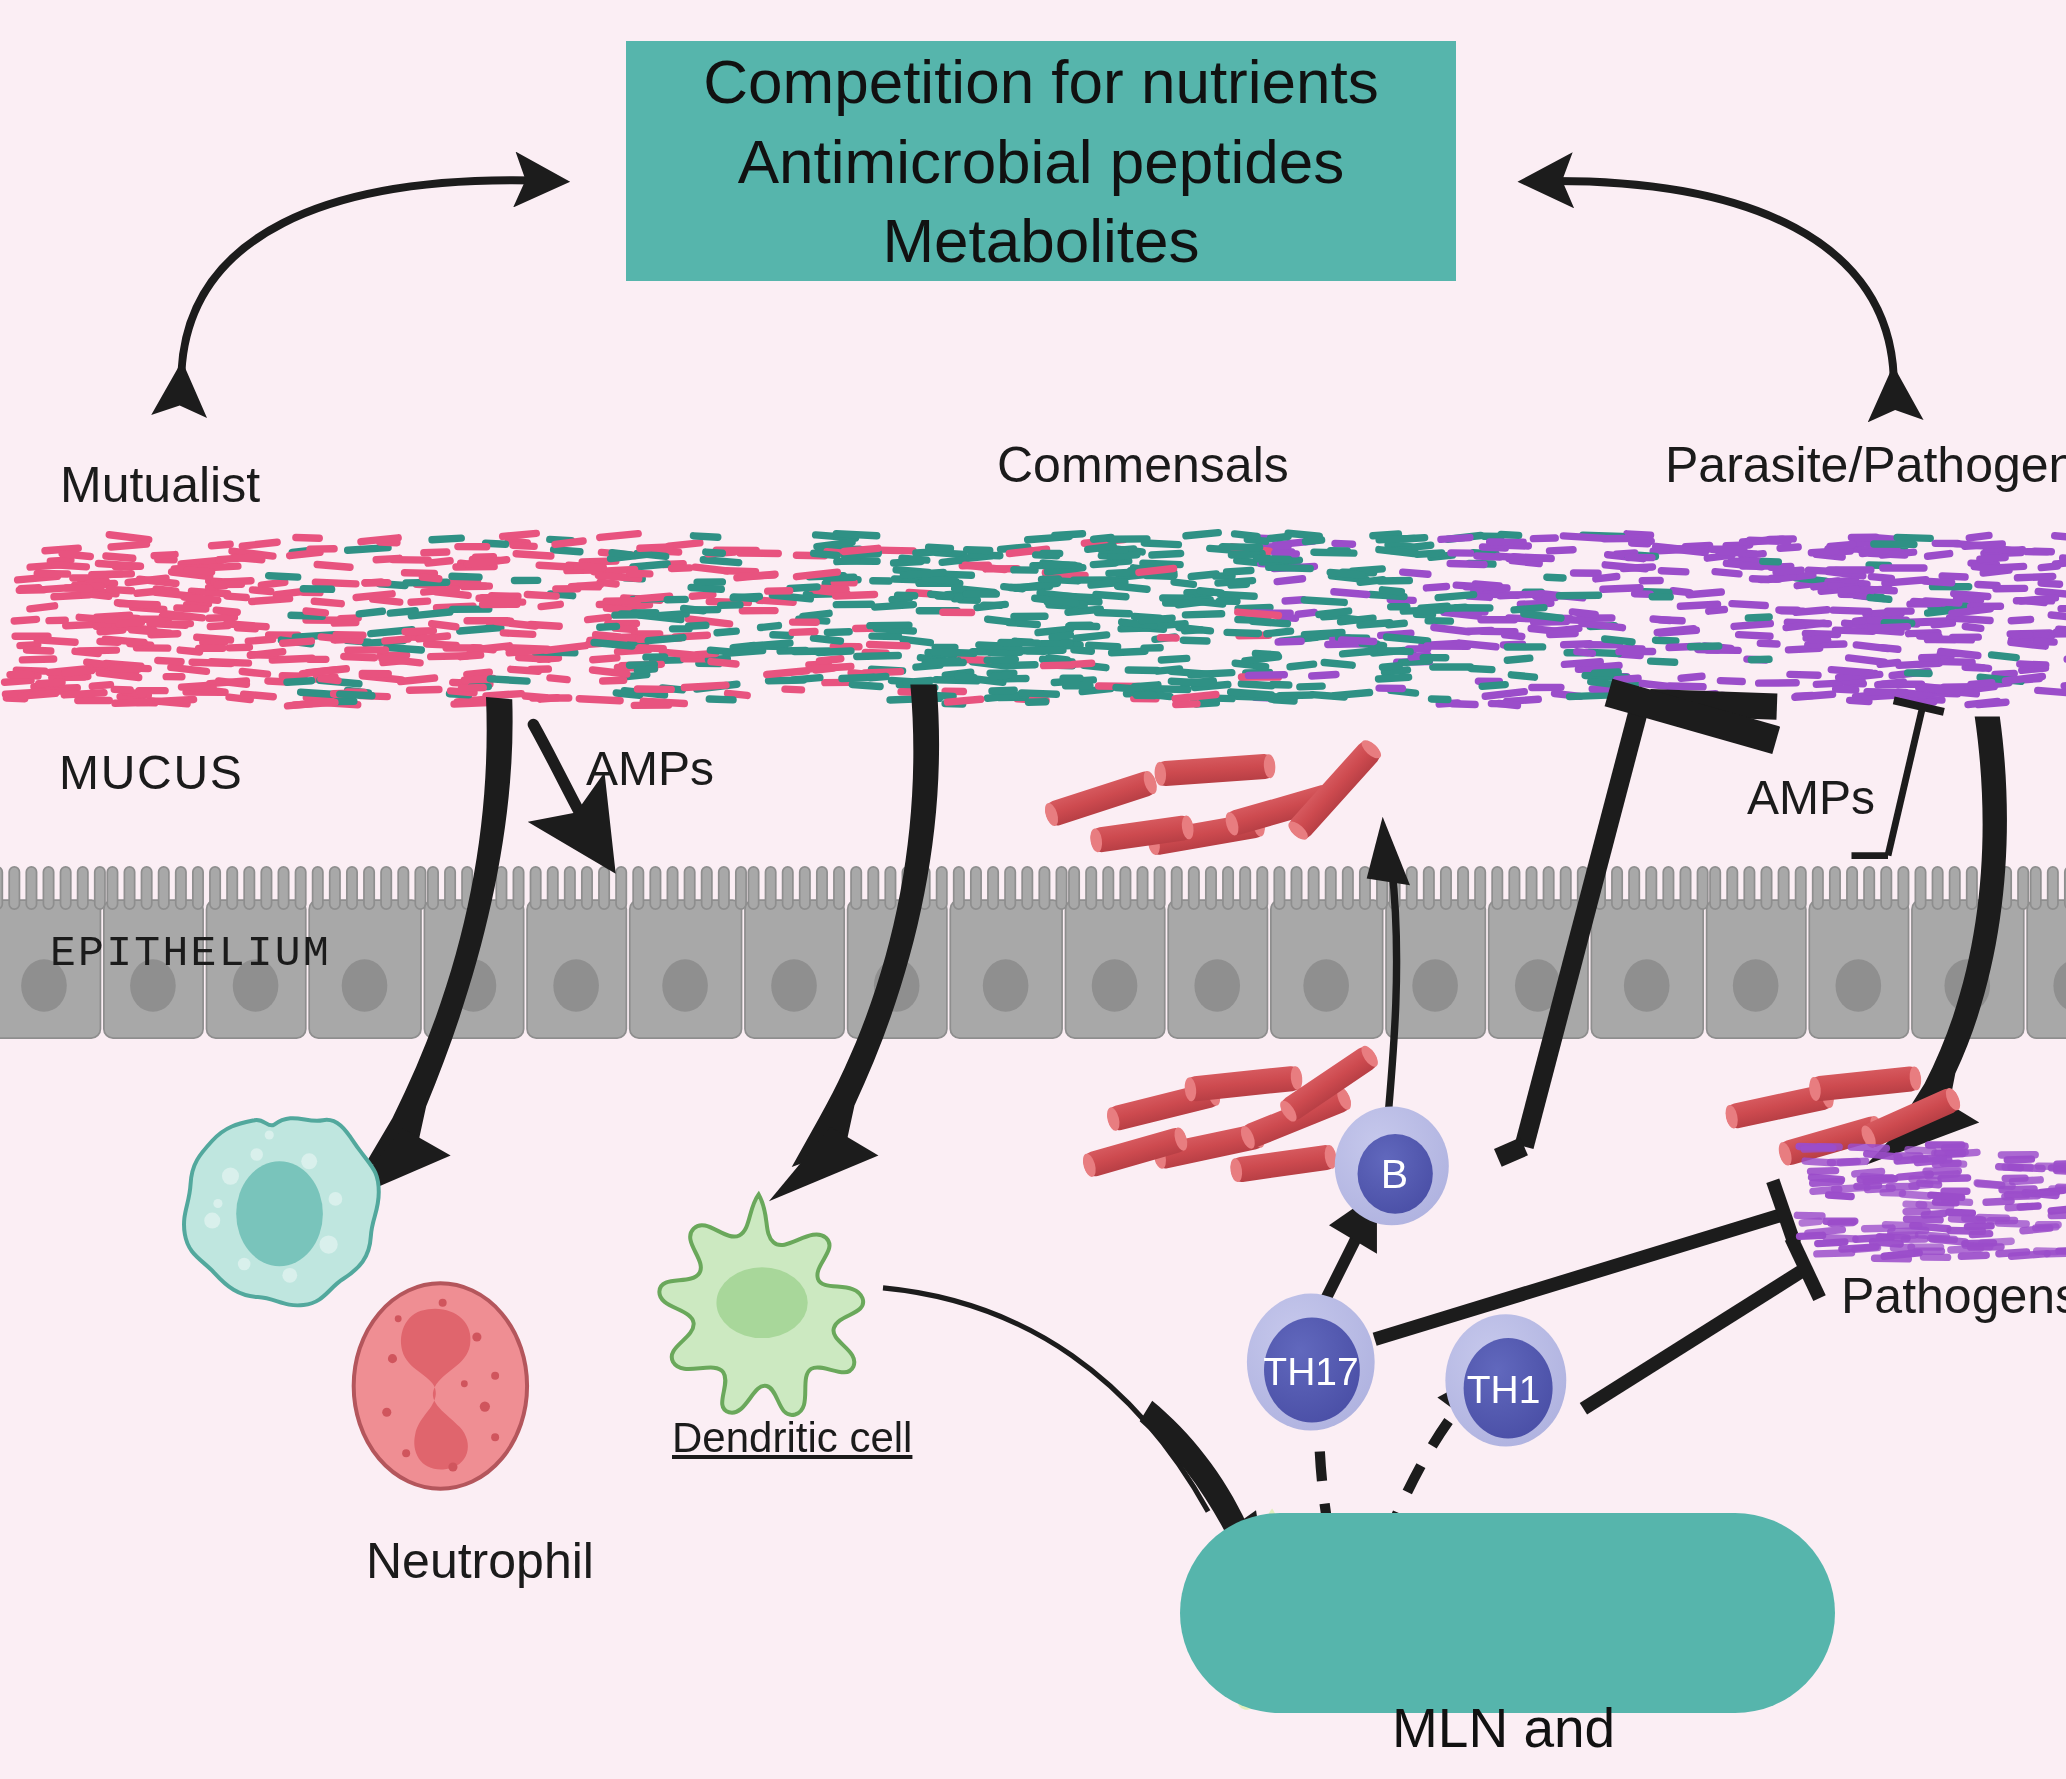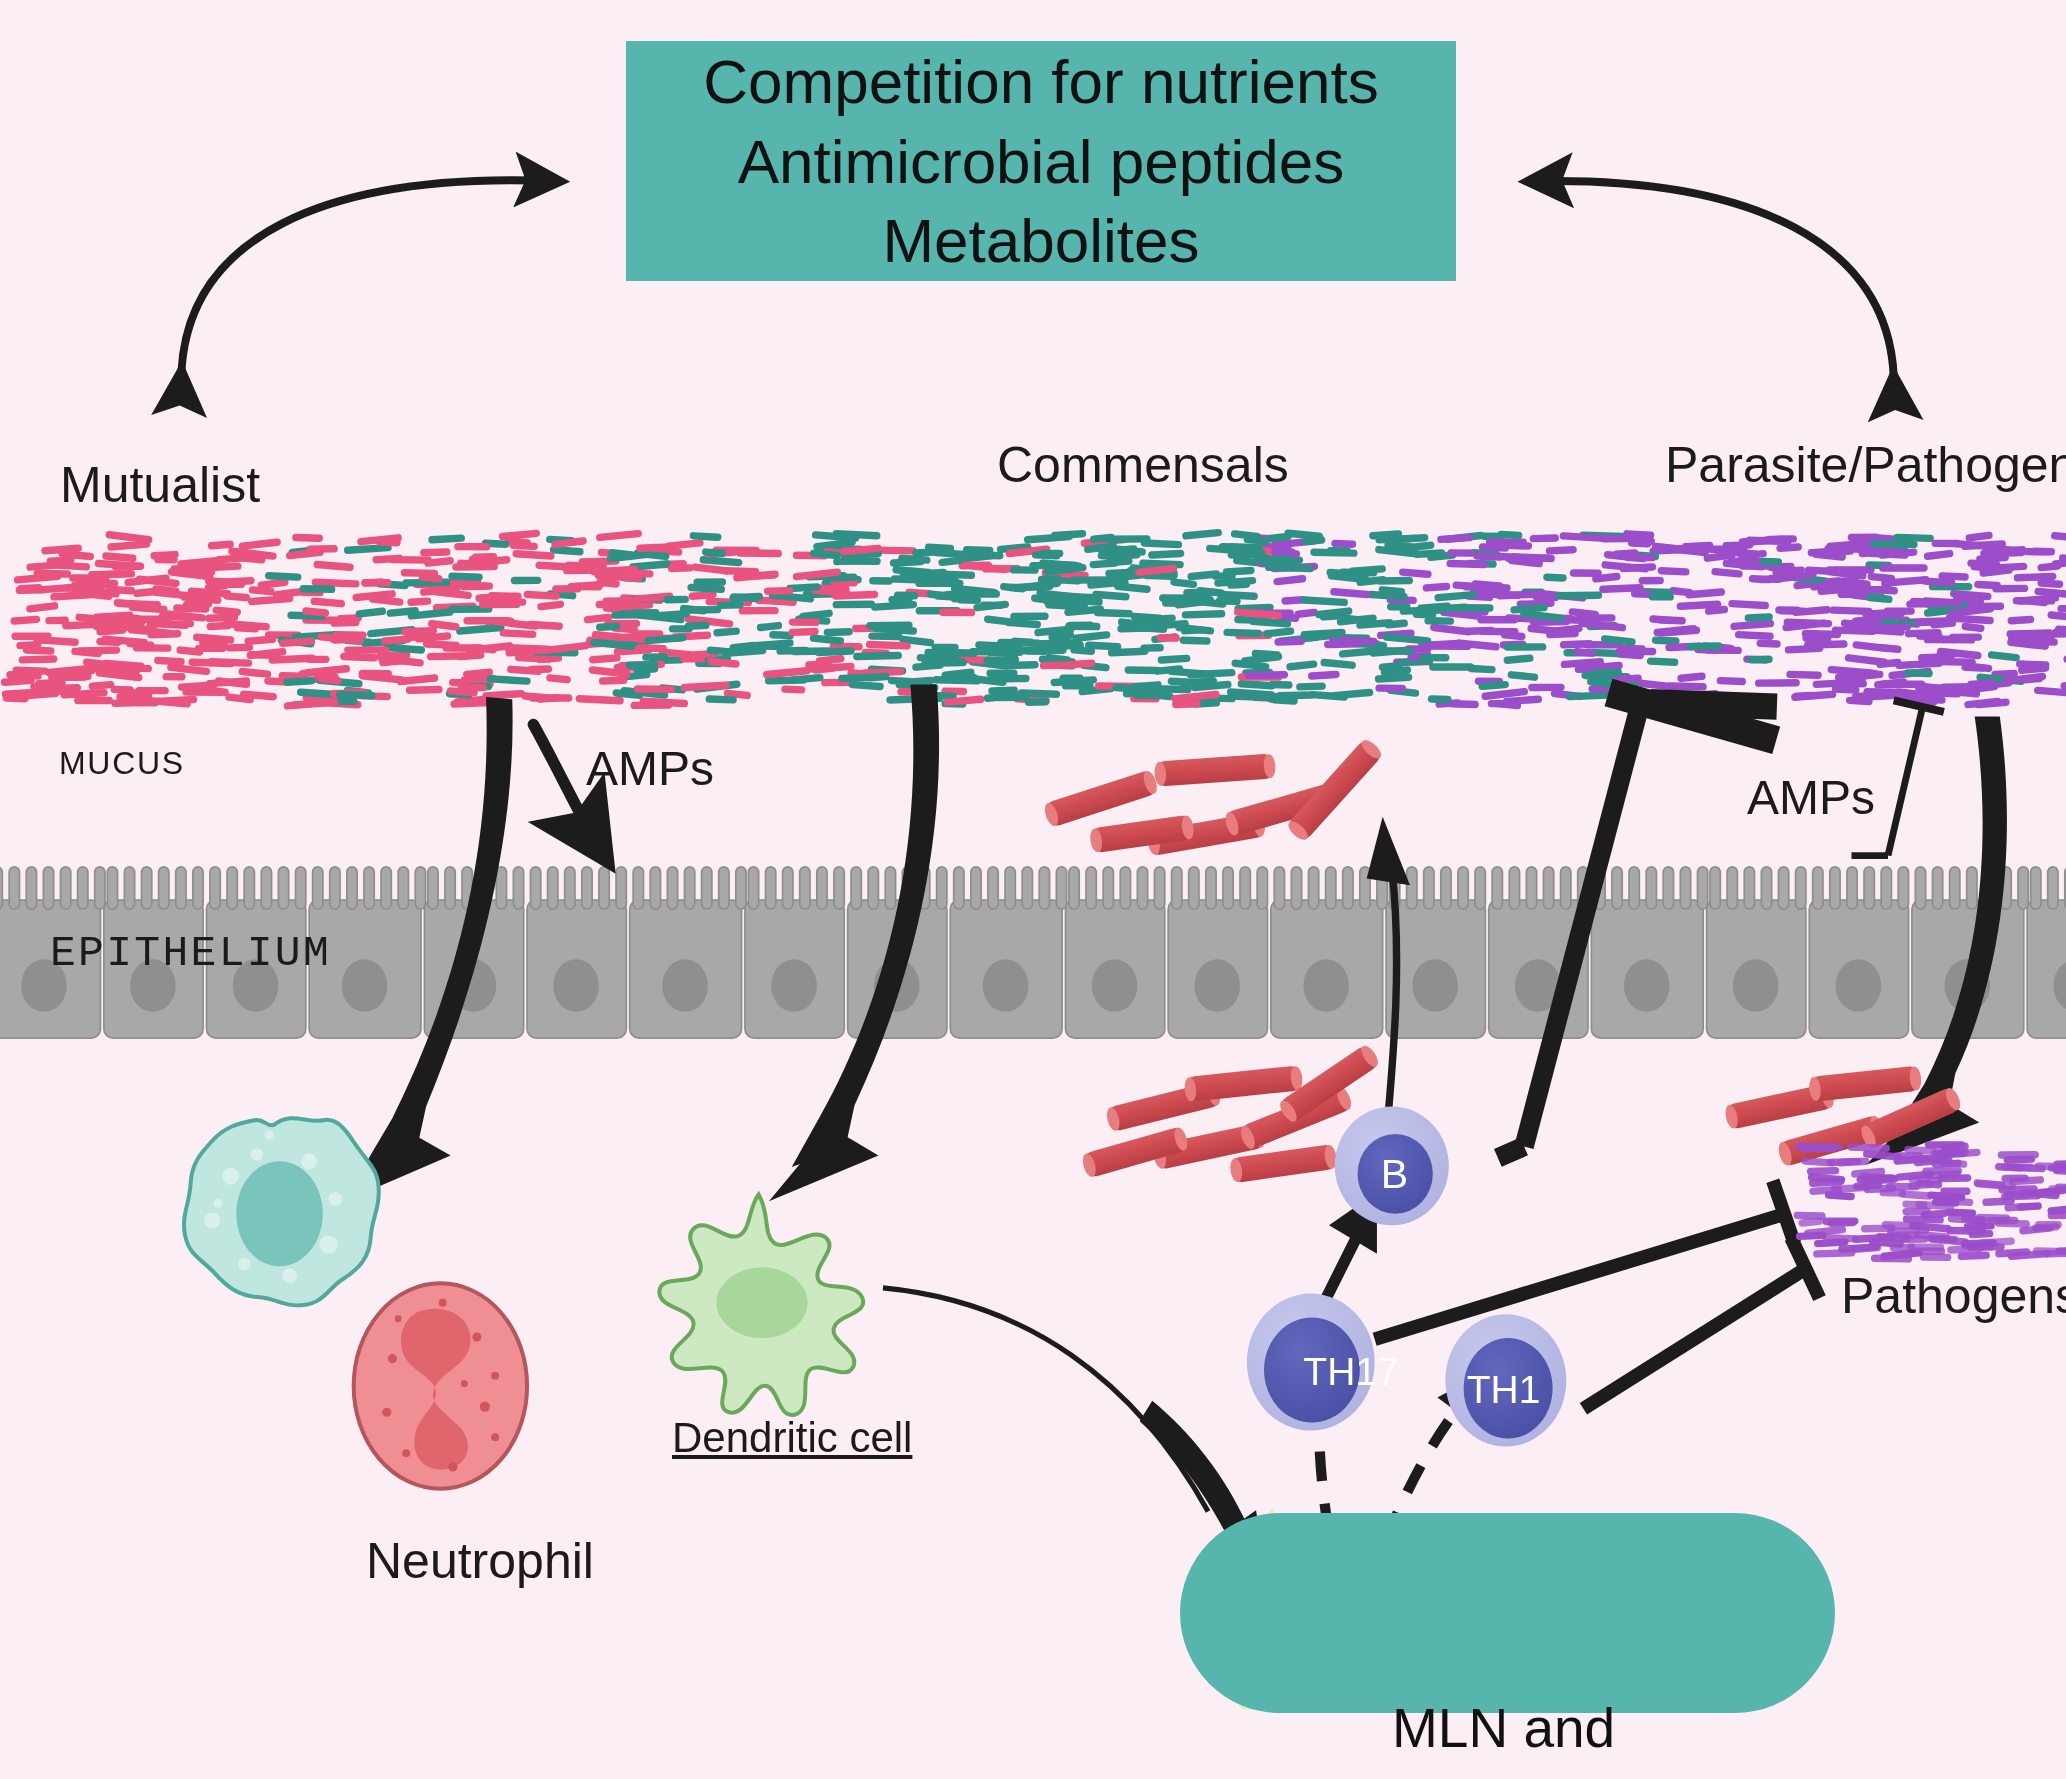--- a/index.html
+++ b/index.html
@@ -1834,28 +1834,28 @@
   <div id="mln-box"></div>
   <div id="mln-text">
     <div>MLN and</div>
     
   </div>
 
   <div class="lbl" style="left:60px;top:437px;font-size:50px;margin-top:20px;">Mutualist</div>
   <div class="lbl" style="left:961px;top:437px;font-size:50px;margin-left:36px;">Commensals</div>
   <div class="lbl" style="left:1665px;top:437px;font-size:50px;">Parasite/Pathogens</div>
 
-  <div class="lbl" style="left:59px;top:746px;font-size:32px;letter-spacing:1.7px;">MUCUS</div>
+  <div class="lbl" style="left:59px;top:746px;font-size:48px;letter-spacing:1.7px;">MUCUS</div>
   <div class="lbl lbl-mono" style="left:50px;top:930px;font-size:43px;letter-spacing:2.3px;">EPITHELIUM</div>
 
   <div class="lbl" style="left:586px;top:742px;font-size:48px;">AMPs</div>
   <div class="lbl" style="left:1747px;top:771px;font-size:48px;">AMPs</div>
 
   <div class="lbl" style="left:366px;top:1505px;font-size:50px;margin-top:28px;">Neutrophil</div>
   <div class="lbl" style="left:672px;top:1414px;font-size:42px;text-decoration:underline;">Dendritic cell</div>
   <div class="lbl" style="left:1841px;top:1268px;font-size:50px;">Pathogens</div>
 
   <div class="cell-tag" style="left:1363px;top:1151px;width:63px;font-size:41px;">B</div>
-  <div class="cell-tag" style="left:1294px;top:1350px;width:114px;font-size:39px;">TH17</div>
+  <div class="cell-tag" style="left:1254px;top:1350px;width:114px;font-size:39px;">TH17</div>
   <div class="cell-tag" style="left:1452px;top:1368px;width:103px;font-size:39px;">TH1</div>
 
 </div>
 
 
 </body></html>

